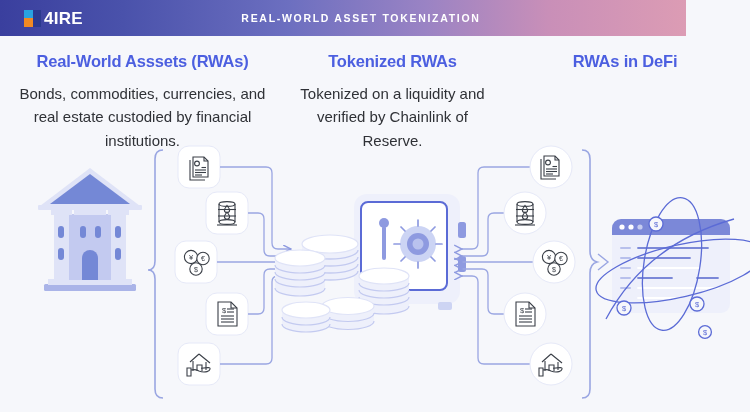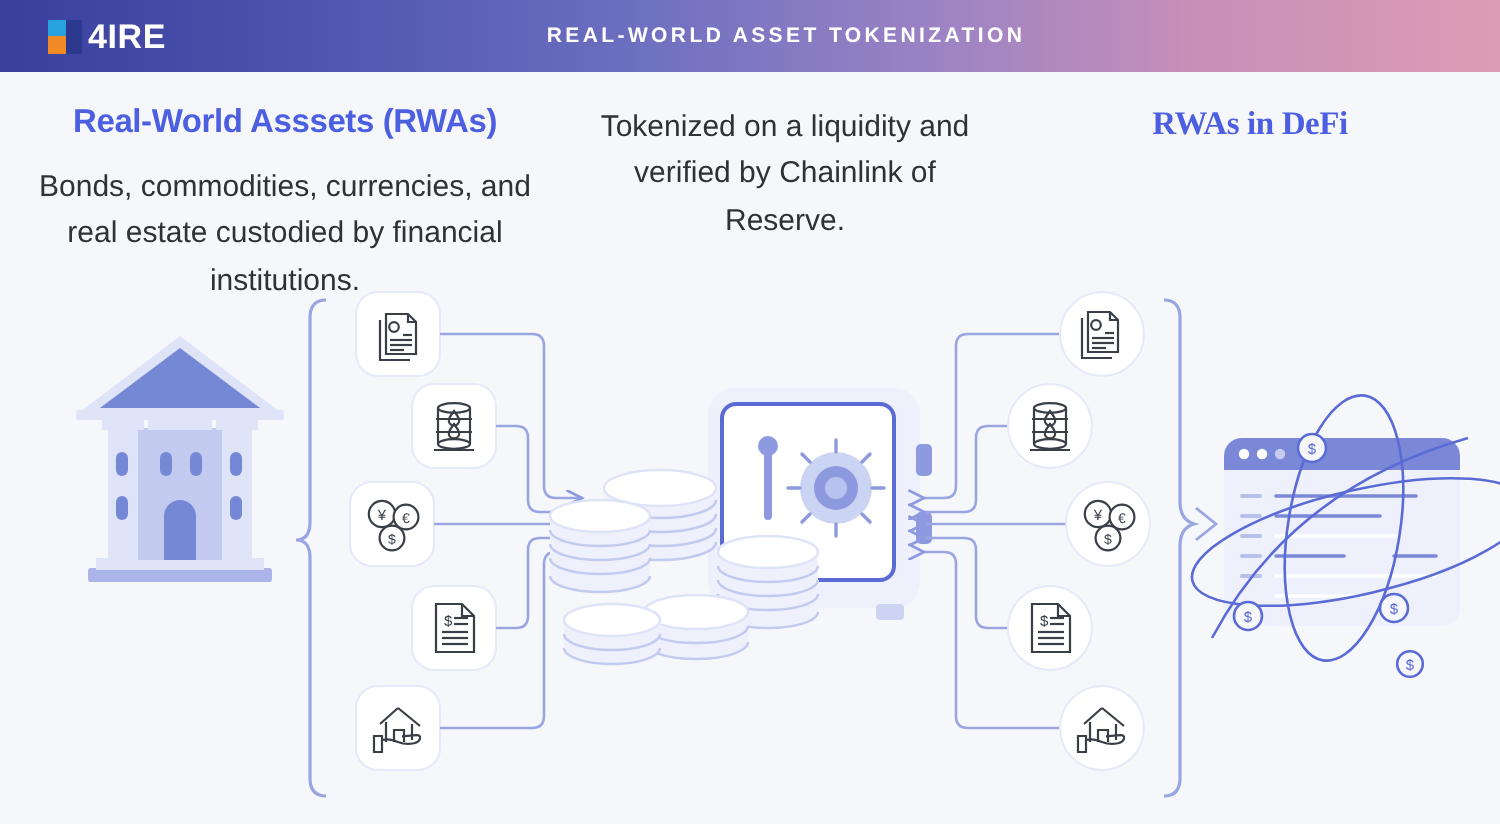--- a/index.html
+++ b/index.html
@@ -7,21 +7,21 @@
   body {
     font-family: "Liberation Sans", sans-serif;
     background:#f6f7fb;
     overflow:hidden;
     position:relative;
   }
 
   
   .header {
     height:36px;
-    width:750px;
+    width:686px;
     background:linear-gradient(90deg,#3a3f9e 0%, #4a52ab 18%, #6c6fc0 42%, #9a83c4 62%, #c98fb8 80%, #dc9cb4 100%);
     display:flex;
     align-items:center;
     position:relative;
   }
   .logo-wrap {
     display:flex; align-items:center;
     margin-left:24px;
     gap:3px;
   }
@@ -56,21 +56,21 @@
 
   
   .columns {
     display:flex;
     width:627px;
     padding-top:16px;
   }
   .col { flex:1; text-align:center; padding:0 14px; }
   .col.col1 { flex:0 0 285px; }
   .col.col2 { flex:0 0 215px; }
-  .col.col3 { flex:0 0 250px;font-family:Liberation Serif, serif; }
+  .col.col3 { flex:0 0 250px; }
 
   .col-heading {
     color:#4c5fe0;
     font-size:16.5px;
     font-weight:bold;
     letter-spacing:-0.2px;
     margin-bottom:11px;
   }
   .col-body {
     color:#2f3136;
@@ -101,20 +101,21 @@
   </div>
   <div class="header-title">REAL-WORLD ASSET TOKENIZATION</div>
 </div>
 
 <div class="columns">
   <div class="col col1">
     <div class="col-heading">Real-World Asssets (RWAs)</div>
     <div class="col-body">Bonds, commodities, currencies, and real estate custodied by financial institutions.</div>
   </div>
   <div class="col col2">
+    <div class="col-heading">Tokenized RWAs</div>
     <div class="col-body">Tokenized on a liquidity and verified by Chainlink of Reserve.</div>
   </div>
   <div class="col col3">
     <div class="col-heading">RWAs in DeFi</div>
   </div>
 </div>
 
 <div class="stage">
 <svg width="750" height="276" viewBox="0 0 750 276" xmlns="http://www.w3.org/2000/svg">
   <defs>

